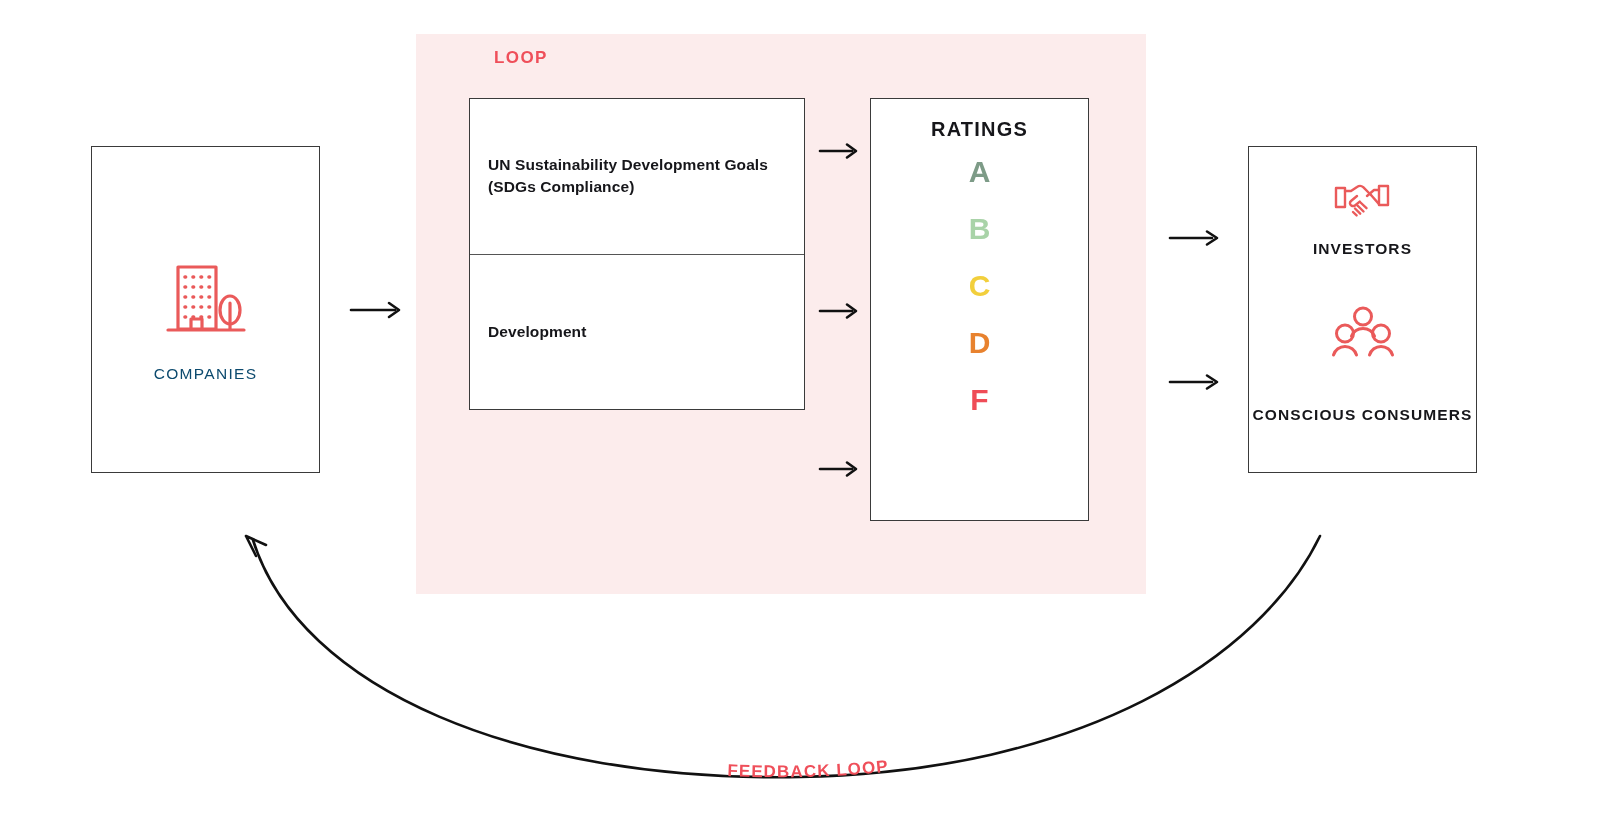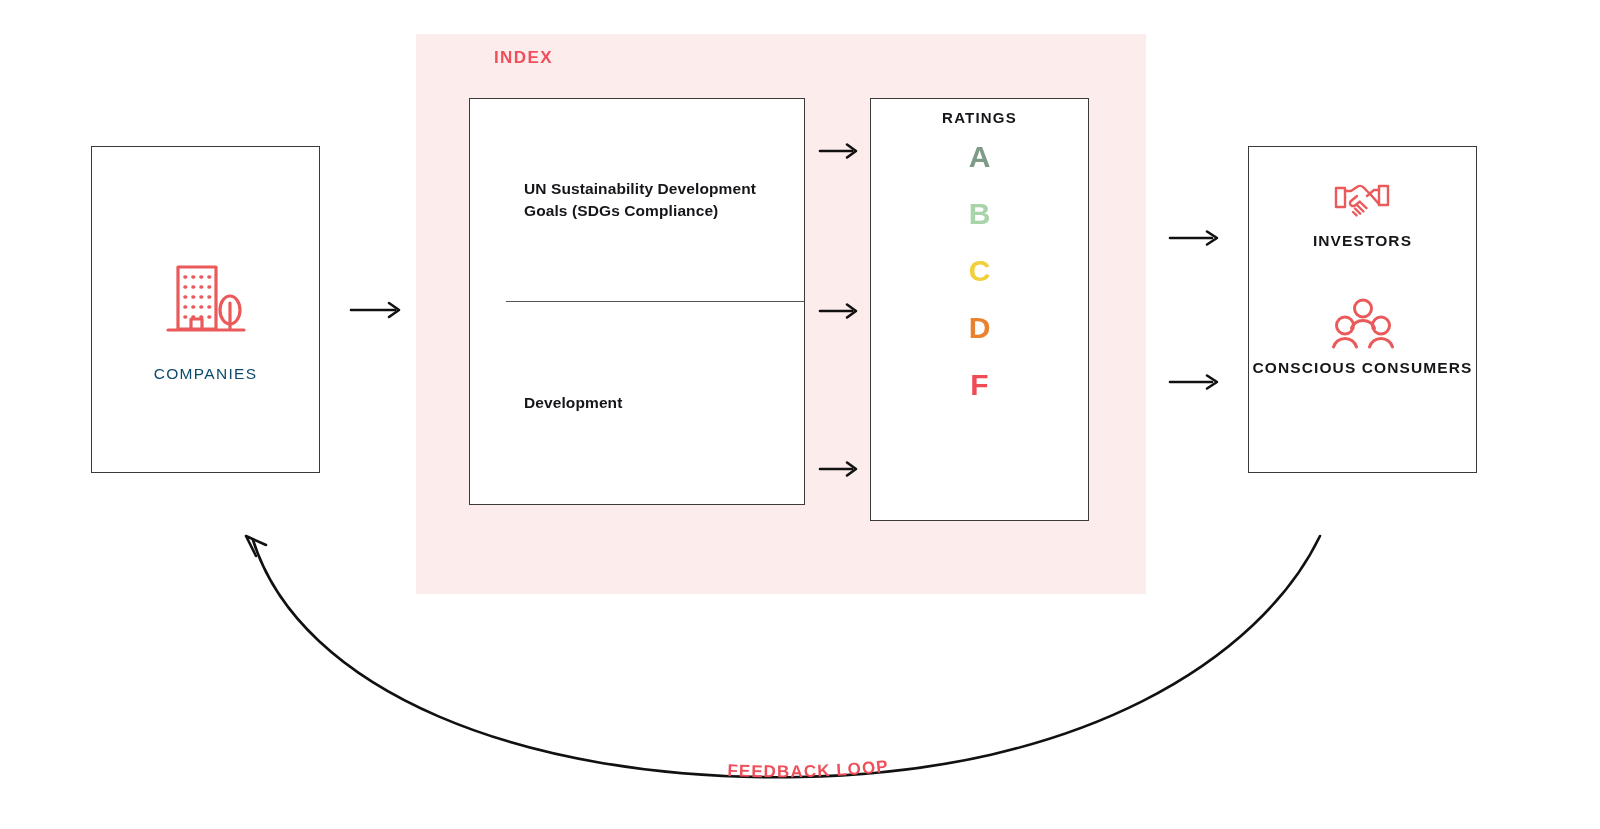--- a/index.html
+++ b/index.html
@@ -51,24 +51,23 @@
     left: 91px;
     top: 146px;
     width: 229px;
     height: 327px;
   }
   
   .box-criteria {
     left: 469px;
     top: 98px;
     width: 336px;
-    height: 407px;
+    height: 312px;
     display: flex;
     flex-direction: column;
-    padding-left: 36px;
   }
   .criteria-row {
     flex: 1 1 0;
     display: flex;
     align-items: center;
     padding: 0 18px;
     box-sizing: border-box;
     border-bottom: 1.4px solid #555555;
   }
   .criteria-row:last-child { border-bottom: none; }
@@ -84,22 +83,22 @@
   .box-ratings {
     left: 870px;
     top: 98px;
     width: 219px;
     height: 423px;
     display: flex;
     flex-direction: column;
     align-items: center;
   }
   .ratings-title {
-    margin-top: 10px;
-    font-size: 15px;
+    margin-top: 19px;
+    font-size: 20px;
     font-weight: bold;
     letter-spacing: 1.2px;
     color: #16161a;
   }
   .grades {
     margin-top: 16px;
     display: flex;
     flex-direction: column;
     align-items: center;
   }
@@ -115,23 +114,23 @@
     left: 1248px;
     top: 146px;
     width: 229px;
     height: 327px;
     display: flex;
     flex-direction: column;
     align-items: center;
   }
   .aud-block { display: flex; flex-direction: column; align-items: center; }
   .aud-block.first { margin-top: 32px; }
-  .aud-block.second { margin-top: 46px; }
+  .aud-block.second { margin-top: 46px; gap: 31px; }
   .aud-label {
-    margin-top: 4px;
+    margin-top: 12px;
     font-size: 15.5px;
     font-weight: bold;
     letter-spacing: 1.1px;
     color: #16161a;
     text-align: center;
     line-height: 1.35;
   }
 
   .node-label {
     position: absolute;
@@ -163,21 +162,21 @@
     letter-spacing: 1.1px;
     fill: #ef4f5a;
   }
 </style>
 </head>
 <body>
 
 <div id="stage">
 
   <div class="panel-index"></div>
-  <div class="index-title">INDEX</div>
+  <div class="index-title">LOOP</div>
 
   <div class="box box-companies">
     <div class="icon-wrap" style="position:absolute;left:50%;top:108px;transform:translateX(-50%);">
       <svg width="96" height="84" viewBox="0 0 96 84" fill="none" stroke="#ea5a5a" stroke-width="3.2">
 
         <path d="M20 12 h38 v62 h-38 z" stroke-linejoin="round"></path>
 
         <path d="M33 74 v-10 h11 v10" stroke-linejoin="round"></path>
 
         <g stroke-width="3.6" stroke-linecap="round">

